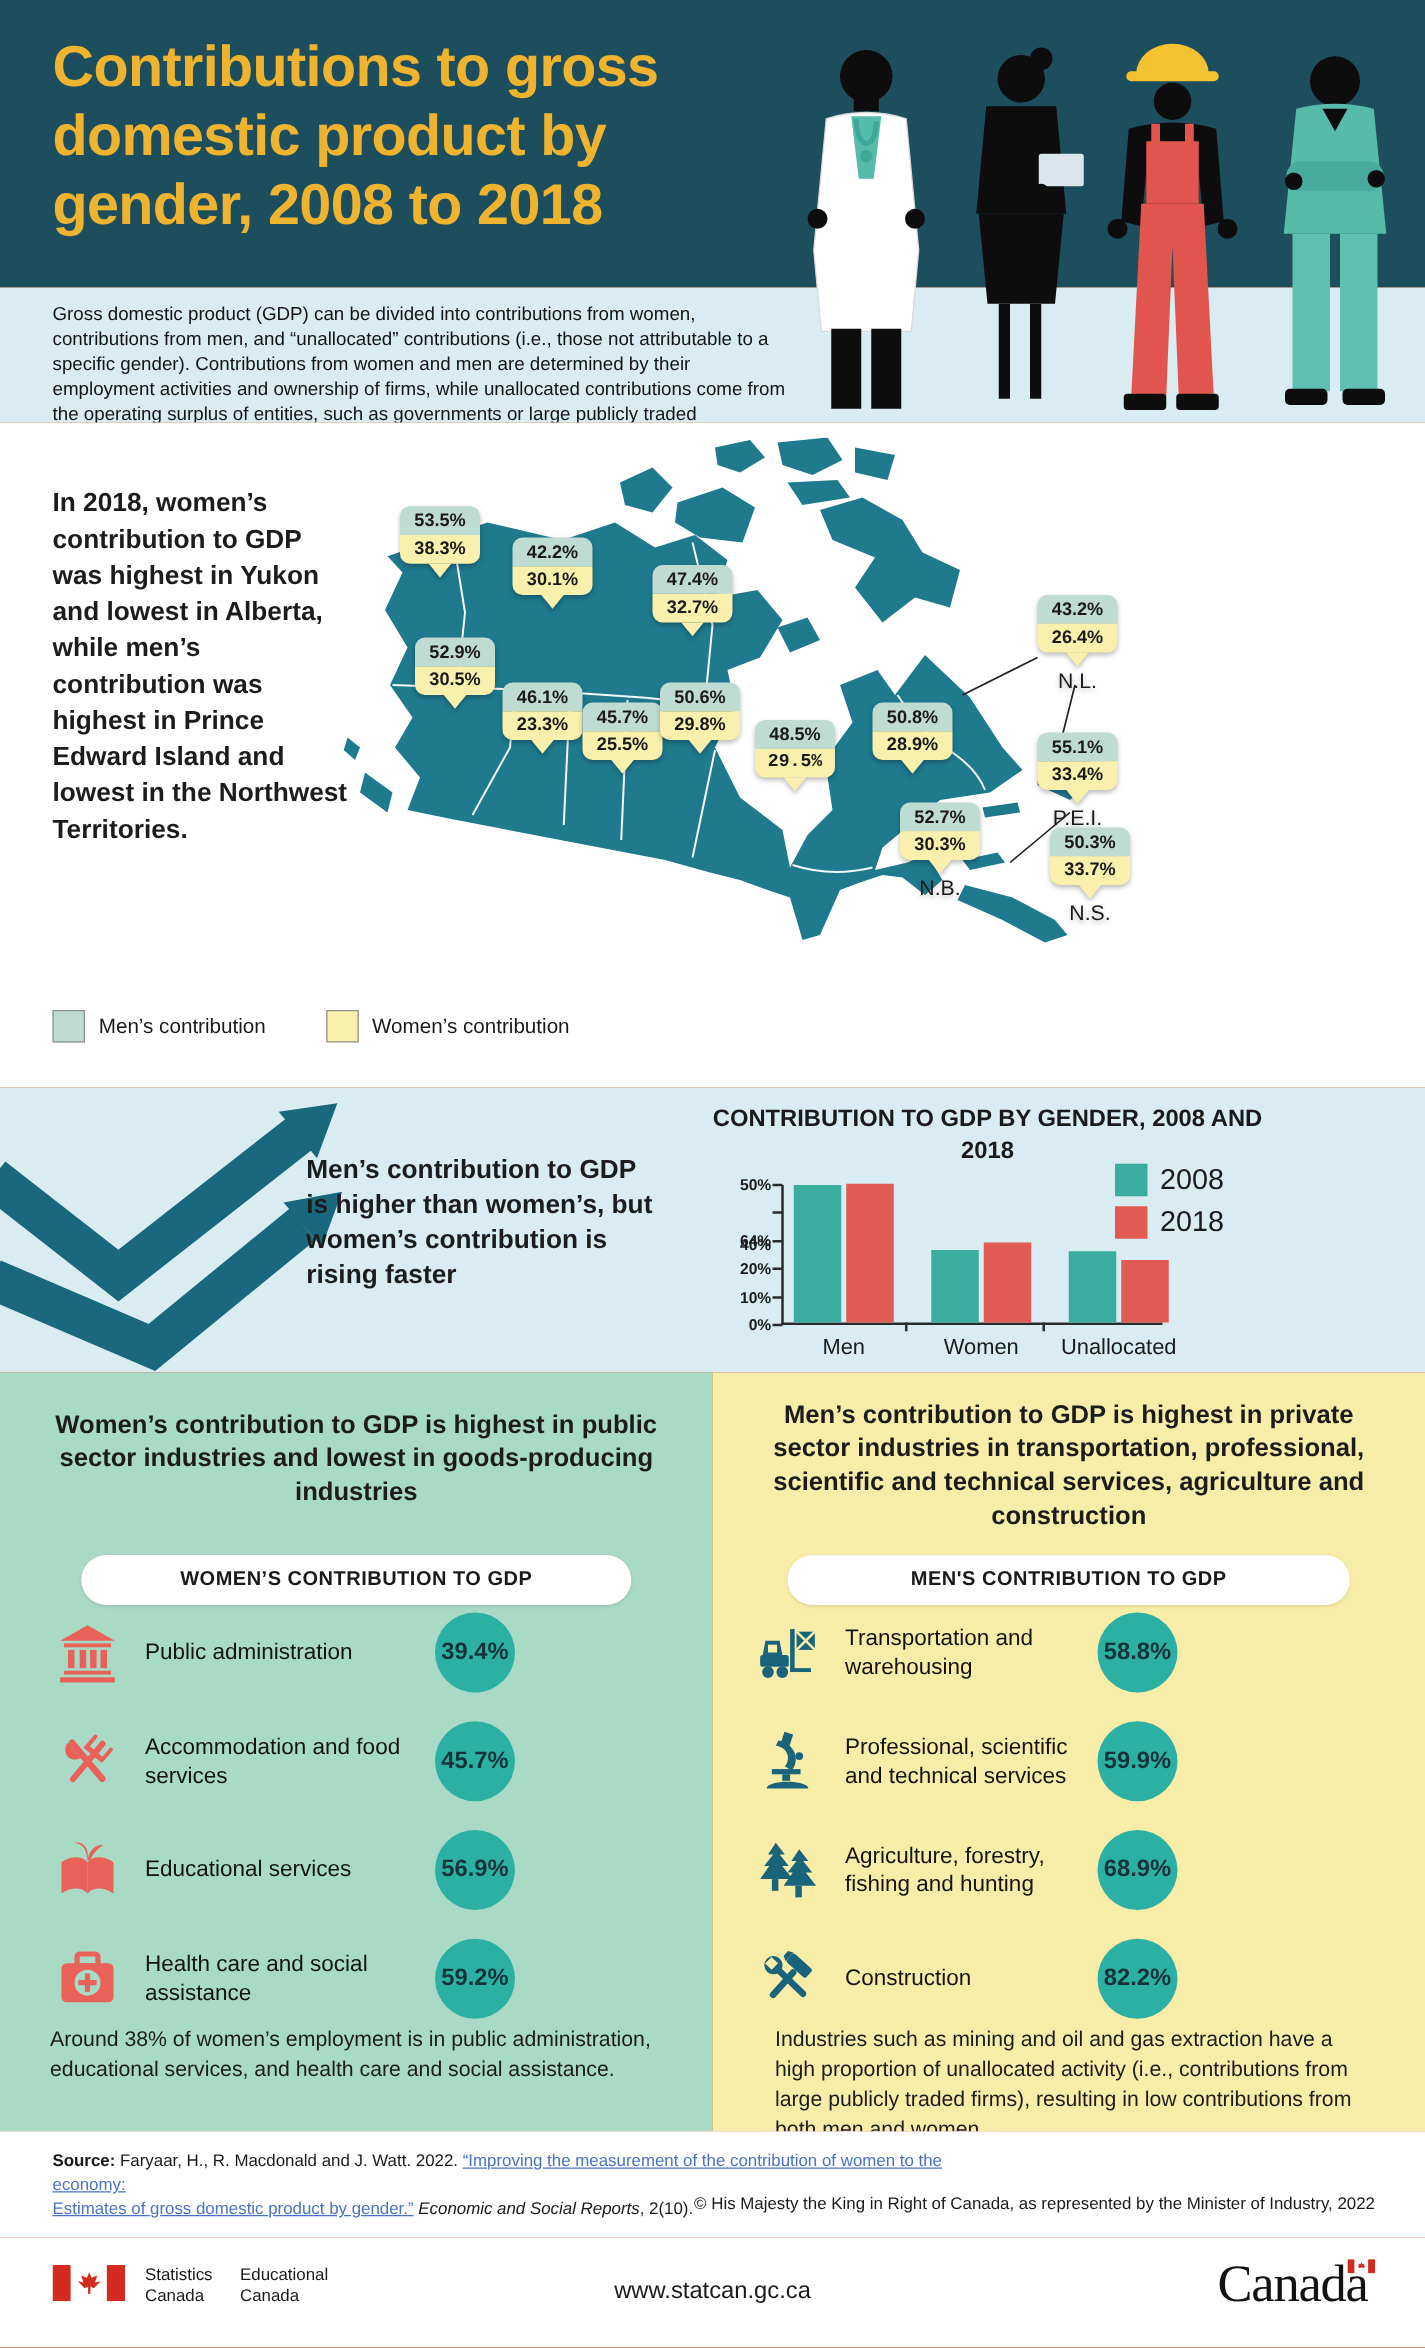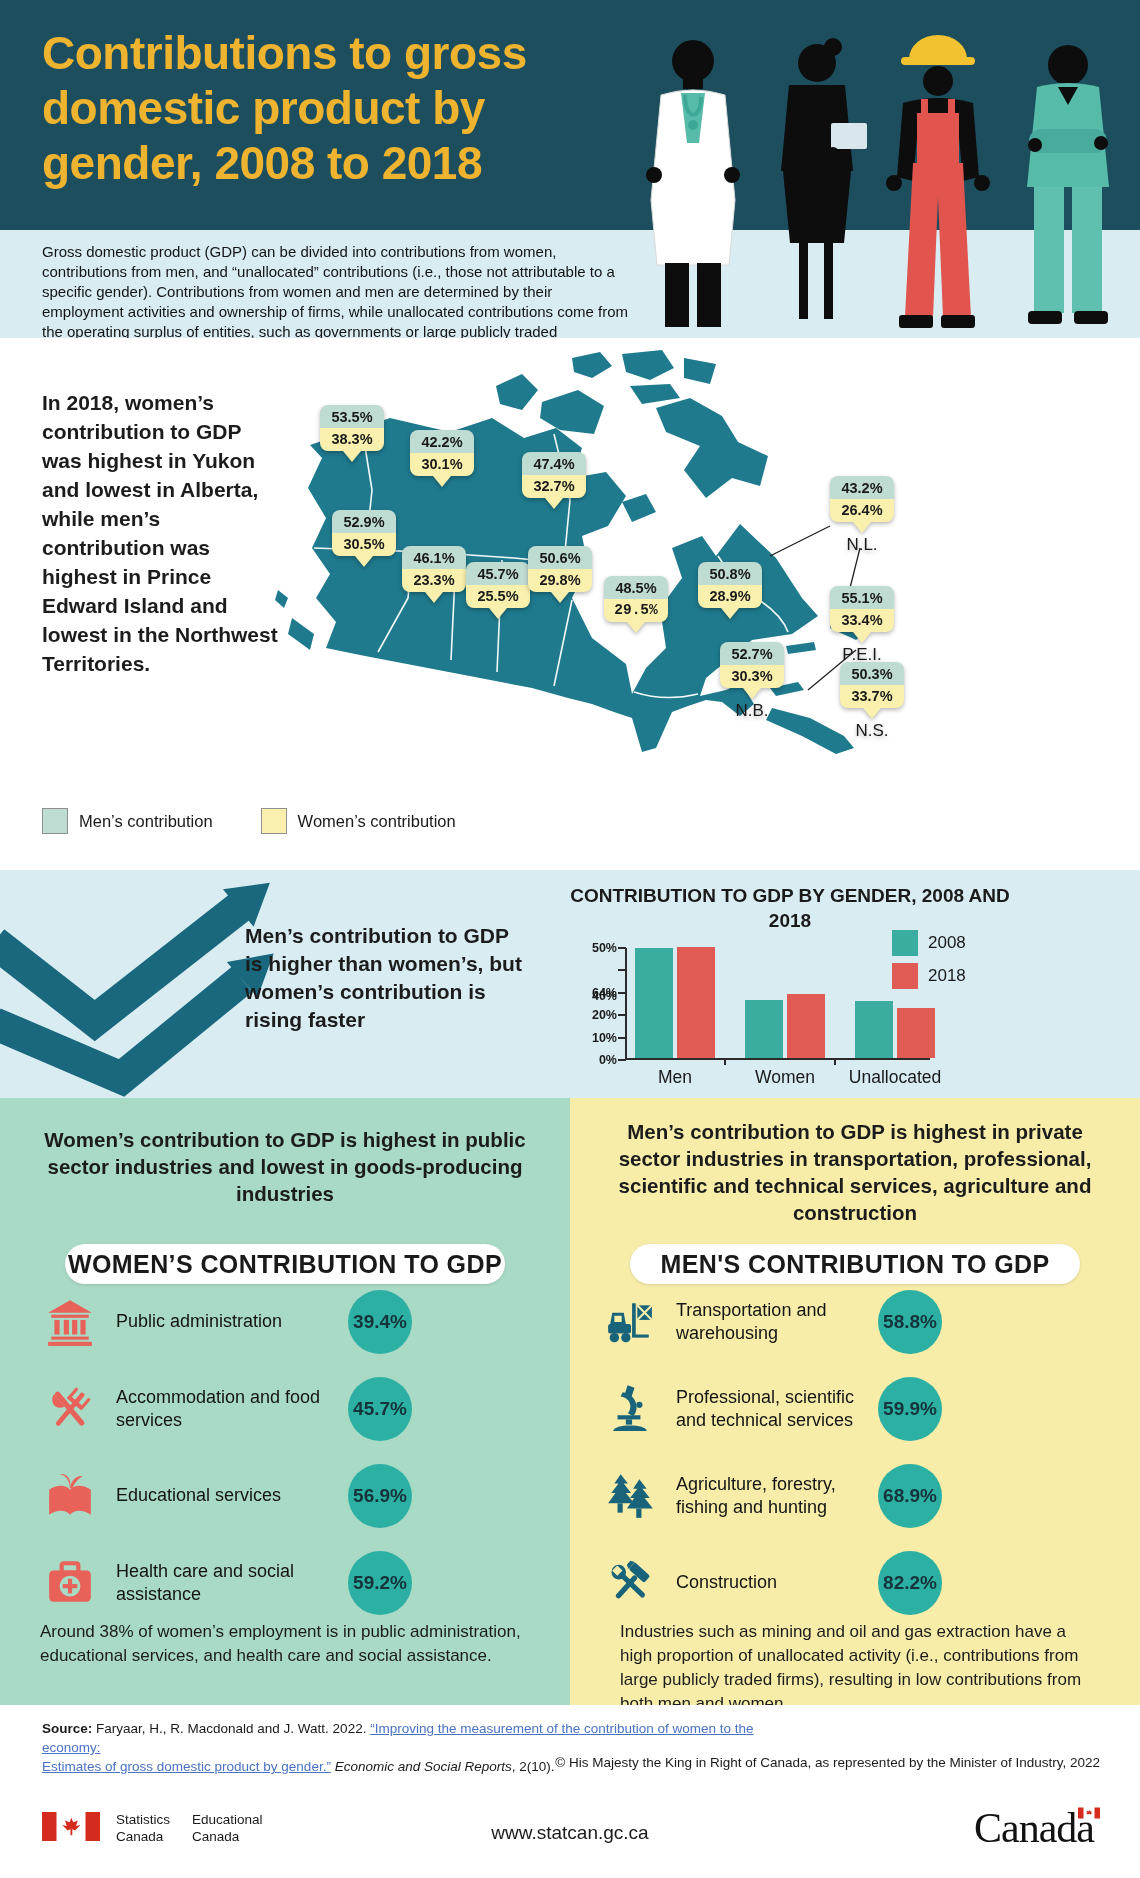--- a/index.html
+++ b/index.html
@@ -31,36 +31,36 @@
   .legend-label { font-size:16.5px; color:#1a1a1a; }
 
   
   .trend { position:absolute; left:0; top:870px; width:1140px; height:228px; background:#d8ecf2; }
   .arrows { position:absolute; left:0; top:5px; width:400px; height:223px; }
   .statement { position:absolute; left:245px; top:52px; width:278px; font-size:21px; font-weight:bold; line-height:1.33; color:#1c1c1c; }
   .chart-title { position:absolute; left:560px; top:14px; width:460px; text-align:center; font-size:19px; font-weight:bold; color:#1a1a1a; line-height:1.3; }
   .chart-legend { position:absolute; left:892px; top:60px; display:flex; flex-direction:column; gap:7px; }
   .chart-legend .legend-item { gap:10px; }
   .chart-legend .legend-swatch { border:none; width:26px; height:26px; }
-  .chart-legend .legend-label { font-size:17px; }
+  .chart-legend .legend-label { font-size:23px; }
   .chart-plot { position:absolute; left:625px; top:78px; width:305px; height:112px; border-left:2px solid #2b2b2b; border-bottom:2px solid #2b2b2b; }
   .ytick { position:absolute; left:-50px; width:40px; text-align:right; font-size:12.5px; font-weight:bold; color:#1a1a1a; }
   .ytick-mark { position:absolute; left:-9px; width:8px; height:2px; background:#2b2b2b; }
   .x-tick { position:absolute; bottom:-7px; width:2px; height:7px; background:#2b2b2b; }
   .bar-group { position:absolute; bottom:0; width:80px; display:flex; align-items:flex-end; gap:4px; }
   .bar { width:38px; }
   .cat-label { position:absolute; bottom:-30px; width:110px; text-align:center; font-size:17.5px; color:#1a1a1a; }
 
   
   .panel { position:absolute; top:1098px; width:570px; height:607px; }
   .panel-women { left:0; background:#a9dac5; }
   .panel-men { left:570px; background:#f7eda9; }
   .panel-heading { position:absolute; top:28px; left:35px; right:35px; text-align:center; font-size:20.5px; font-weight:bold; line-height:1.32; color:#1c1c1c; }
   .panel-men .panel-heading { top:20px; left:30px; right:30px; }
-  .pill { position:absolute; top:146px; left:65px; right:65px; height:40px; background:#fff; border-radius:22px; display:flex; align-items:center; justify-content:center; font-size:25px; font-weight:bold; letter-spacing:0.4px; color:#1a1a1a; box-shadow:0 1px 3px rgba(0,0,0,.12); }
+  .pill { position:absolute; top:146px; left:65px; right:65px; height:40px; background:#fff; border-radius:22px; display:flex; align-items:center; justify-content:center; font-size:16px; font-weight:bold; letter-spacing:0.4px; color:#1a1a1a; box-shadow:0 1px 3px rgba(0,0,0,.12); }
   .panel-men .pill { left:60px; right:60px; }
   .rows { position:absolute; top:180px; left:40px; width:372px; }
   .panel-men .rows { left:30px; width:342px; }
   .row { height:87px; display:flex; align-items:center; }
   .row-icon { width:60px; height:56px; display:flex; align-items:center; justify-content:center; flex:none; }
   .panel-women .row-icon { color:#e8625a; }
   .panel-men .row-icon { color:#19647a; }
   .row-label { flex:1; padding-left:16px; font-size:18px; line-height:1.25; color:#141414; }
   .pct-circle { flex:none; width:64px; height:64px; border-radius:50%; background:#2db0a4; display:flex; align-items:center; justify-content:center; font-size:19px; font-weight:bold; color:#15333b; }
   .panel-foot { position:absolute; top:522px; left:40px; right:44px; font-size:17px; line-height:1.42; color:#1c1c1c; }

